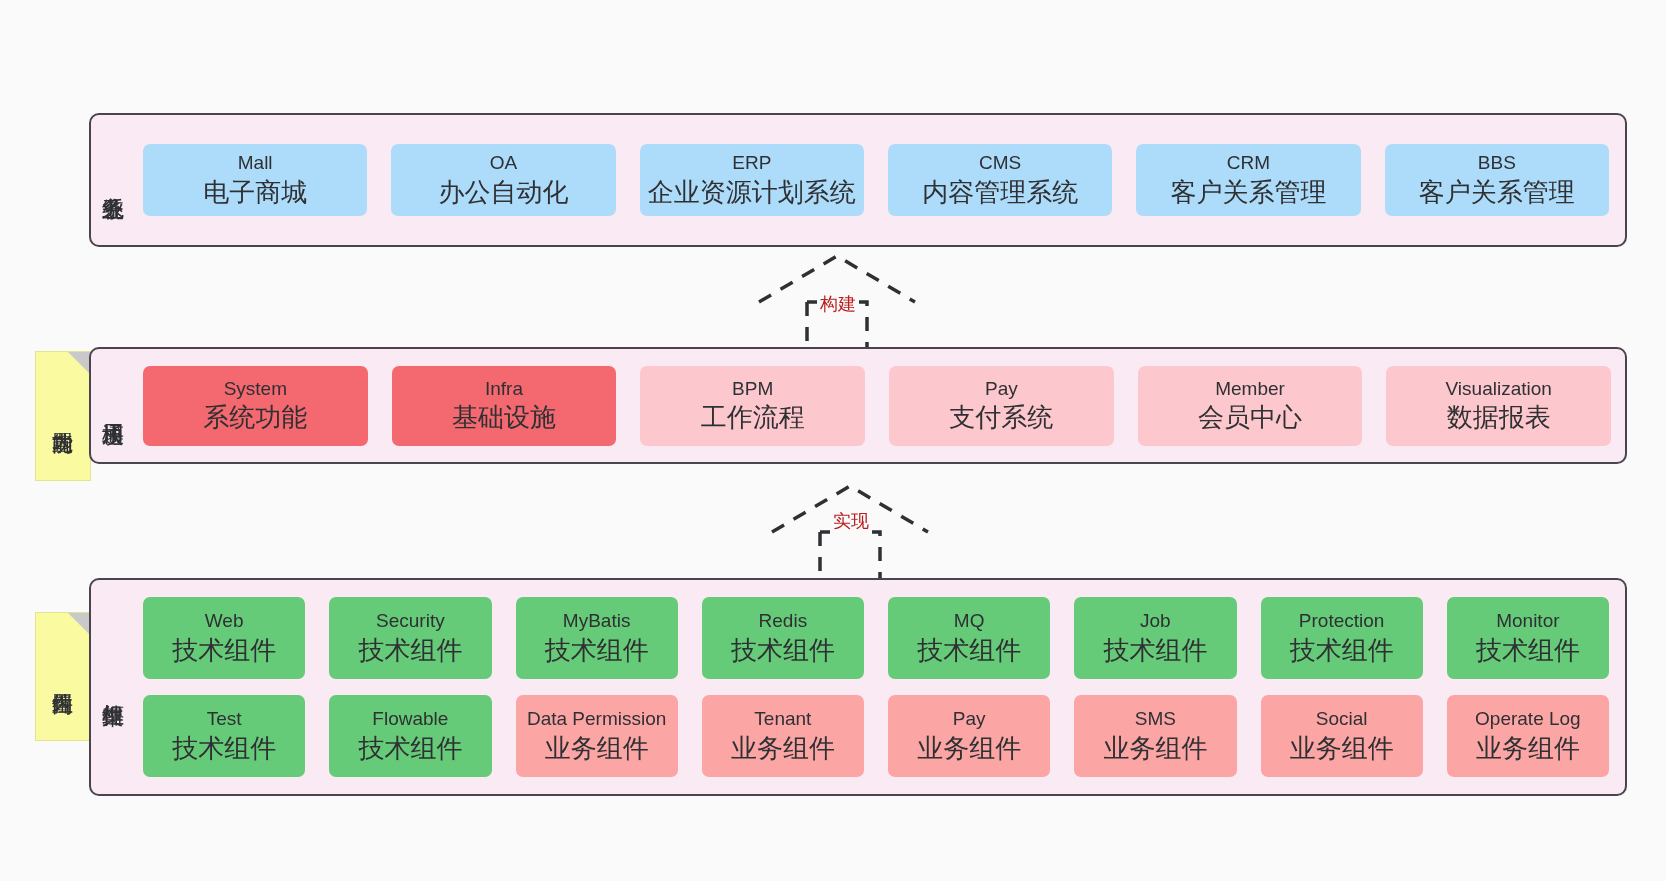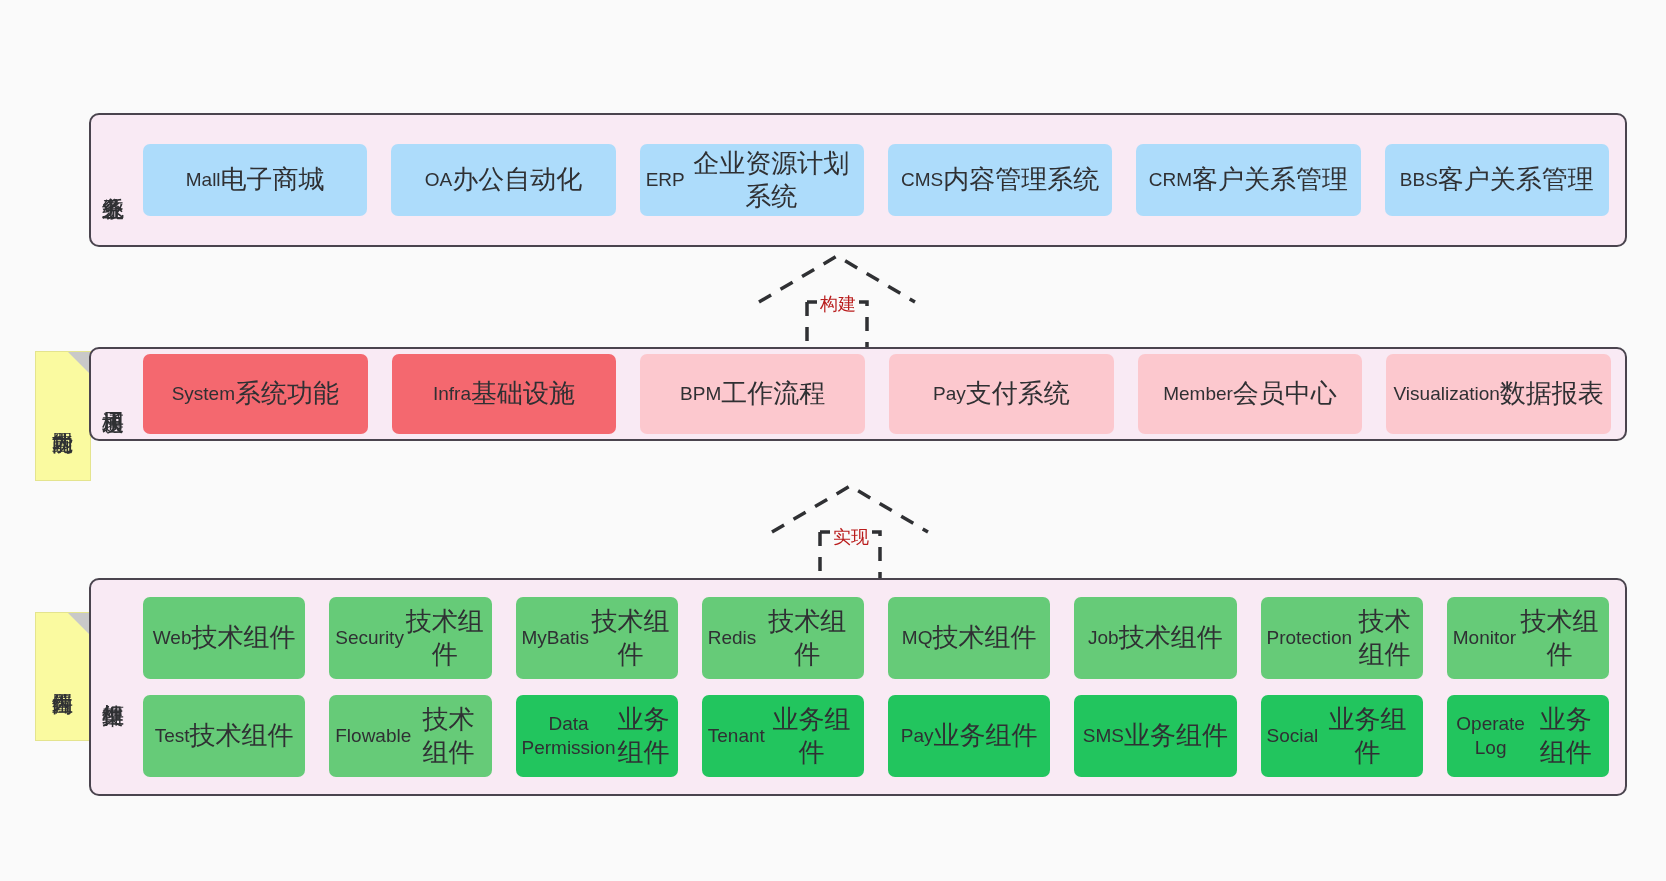--- a/index.html
+++ b/index.html
@@ -54,21 +54,21 @@
   }
   .row {
     display: flex;
     gap: 24px;
     align-items: stretch;
   }
   .cell {
     flex: 1 1 0;
     border-radius: 7px;
     display: flex;
-    flex-direction: row;
+    flex-direction: column;
     align-items: center;
     justify-content: center;
     text-align: center;
     line-height: 1.28;
     padding: 8px 6px;
     box-sizing: border-box;
   }
   .cell .en { font-size: 19px; }
   .cell .cn { font-size: 26px; }
 
@@ -81,37 +81,37 @@
   }
   #layer-business .layer-body { padding-right: 16px; }
   #layer-business .row { height: 72px; }
   #layer-business .cell { background: #ADDCFB; }
 
   
   #layer-modules {
     left: 89px;
     top: 347px;
     width: 1538px;
-    height: 94px;
+    height: 117px;
   }
   #layer-modules .row { height: 80px; }
   #layer-modules .cell.strong { background: #F4686F; }
   #layer-modules .cell.soft   { background: #FCC8CE; }
 
   
   #layer-framework {
     left: 89px;
     top: 578px;
     width: 1538px;
     height: 218px;
   }
   #layer-framework .layer-body { gap: 16px; padding-right: 16px; }
   #layer-framework .row { height: 82px; }
   #layer-framework .cell.tech { background: #66CB78; }
-  #layer-framework .cell.biz  { background: #22c55e; }
+  #layer-framework .cell.biz  { background: #fca5a5; }
 
   
   .note {
     position: absolute;
     box-sizing: border-box;
     background: #FAFAA0;
     border: 1px solid #e4e48e;
     display: flex;
     align-items: center;
     justify-content: center;
@@ -149,21 +149,21 @@
     background: #fafafa;
     font-size: 18px;
     color: #b91c1c;
     padding: 1px 3px;
     white-space: nowrap;
     user-select: none;
   }
   #arrow-build { left: 757px; top: 252px; width: 160px; height: 96px; }
   #arrow-build .arrow-label { left: 60px; top: 39px; }
   #arrow-implement { left: 770px; top: 482px; width: 160px; height: 96px; }
-  #arrow-implement .arrow-label { left: 60px; top: 42px; }
+  #arrow-implement .arrow-label { left: 60px; top: 26px; }
 </style>
 </head>
 <body>
 
 <section class="layer" id="layer-business">
   <div class="layer-title">业务系统</div>
   <div class="layer-body">
     <div class="row">
       <div class="cell">
         <span class="en">Mall</span>

